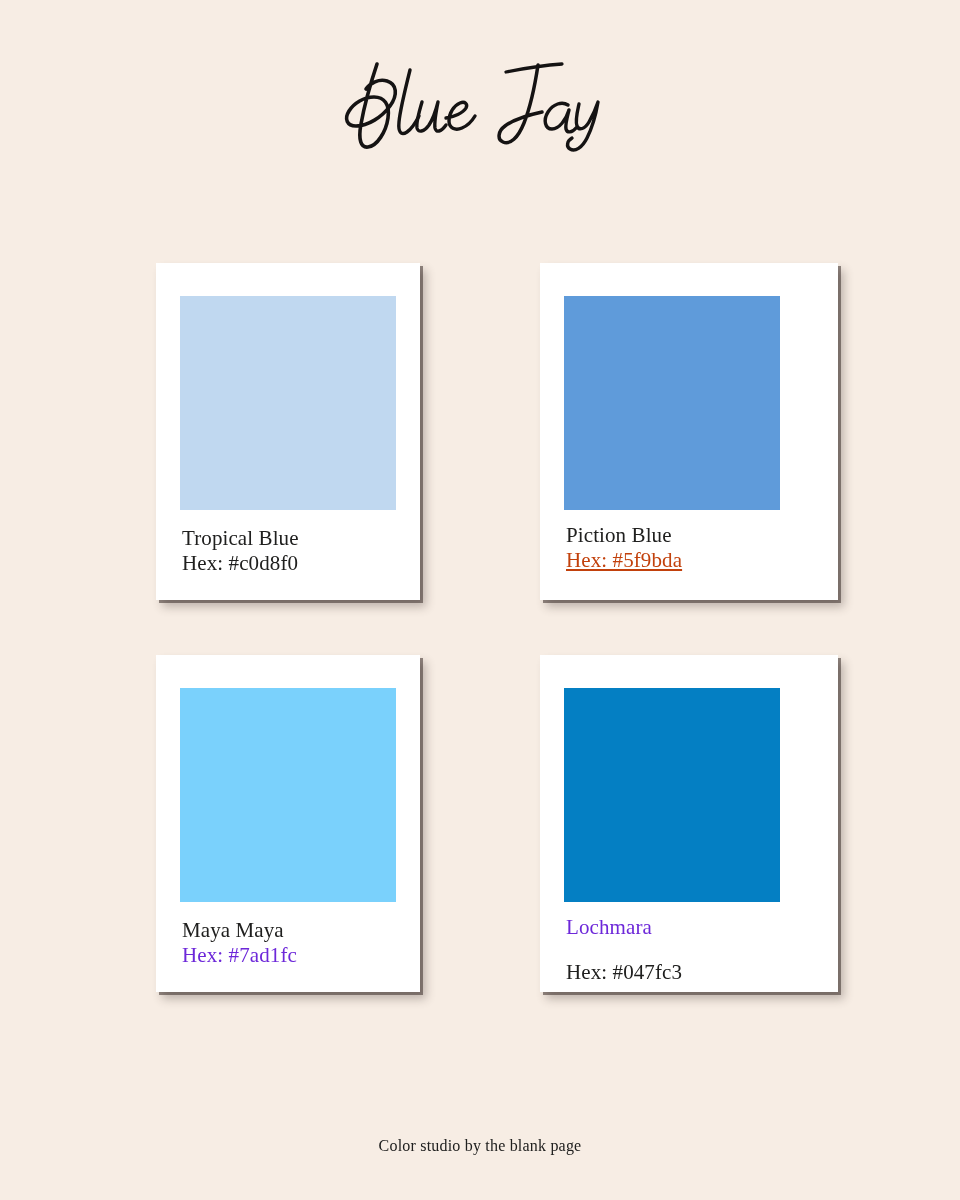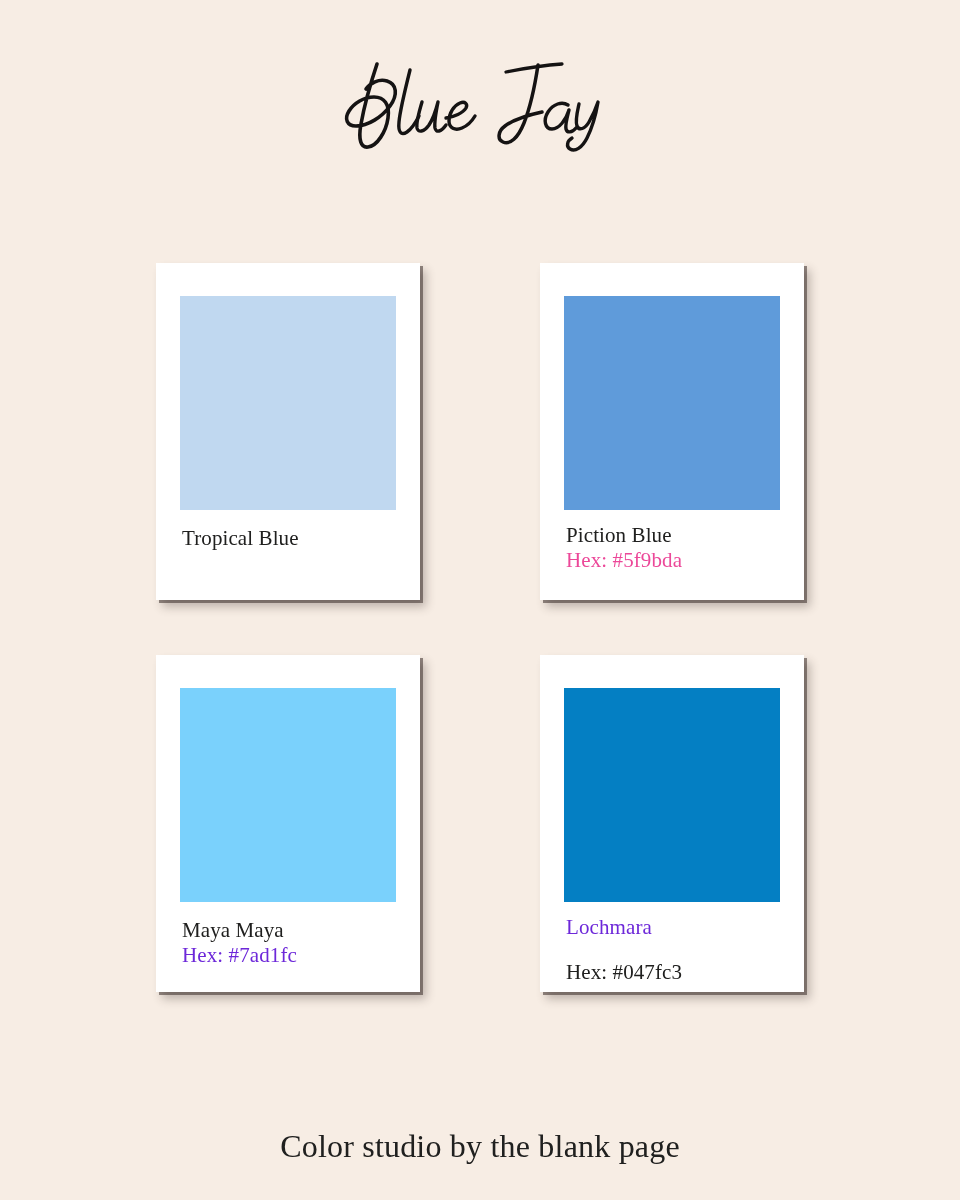--- a/index.html
+++ b/index.html
@@ -46,21 +46,21 @@
   .swatch-card {
     position: absolute;
     width: 264px;
     height: 337px;
     background: #ffffff;
     box-shadow:
       3px 3px 0 0 rgba(60, 48, 44, 0.55),
       6px 7px 9px 0 rgba(60, 48, 44, 0.30);
   }
   .swatch-card.col-0 { left: 0px; }
-  .swatch-card.col-1 { left: 384px; }
+  .swatch-card.col-1 { left: 384px; padding-left: 34px; }
   .swatch-card.row-0 { top: 0px; }
   .swatch-card.row-1 { top: 392px; }
 
   .swatch-chip {
     position: absolute;
     left: 24px;
     top: 33px;
     width: 216px;
     height: 214px;
   }
@@ -93,21 +93,21 @@
   
   #footer {
     position: absolute;
     left: 0;
     top: 1130px;
     width: 960px;
     text-align: center;
   }
   #footer-text {
     font-family: "Liberation Serif", "DejaVu Serif", serif;
-    font-size: 32px;
+    font-size: 16px;
     line-height: 32px;
     color: #20201f;
     letter-spacing: 0.2px;
   }
 </style>
 </head>
 <body>
 
 <div id="poster" style="background-color: rgb(247, 237, 228);">
 
@@ -132,28 +132,29 @@
     </svg>
 
   </div>
 
   <div id="palette-grid">
 
     <div class="swatch-card row-0 col-0" style="background-color: rgb(255, 255, 255);">
       <div class="swatch-chip" style="background-color: rgb(192, 216, 240);"></div>
       <div class="swatch-info">
         <div class="swatch-name" style="color: rgb(32, 32, 31);">Tropical Blue</div>
+        <div class="swatch-hex" style="color: rgb(32, 32, 31);">Hex: #c0d8f0</div>
       </div>
     </div>
 
     <div class="swatch-card row-0 col-1" style="background-color: rgb(255, 255, 255);">
       <div class="swatch-chip" style="background-color: rgb(95, 155, 218);"></div>
       <div class="swatch-info">
         <div class="swatch-name" style="color: rgb(32, 32, 31);">Piction Blue</div>
-        <div class="swatch-hex" style="color: #ec4899;">Hex: #5f9bda</div>
+        <div class="swatch-hex" style="color: #c2410c; text-decoration: underline;">Hex: #5f9bda</div>
       </div>
     </div>
 
     <div class="swatch-card row-1 col-0" style="background-color: rgb(255, 255, 255);">
       <div class="swatch-chip" style="background-color: rgb(122, 209, 252);"></div>
       <div class="swatch-info">
         <div class="swatch-name" style="color: rgb(32, 32, 31);">Maya Maya</div>
         <div class="swatch-hex" style="color: #6d28d9;">Hex: #7ad1fc</div>
       </div>
     </div>

